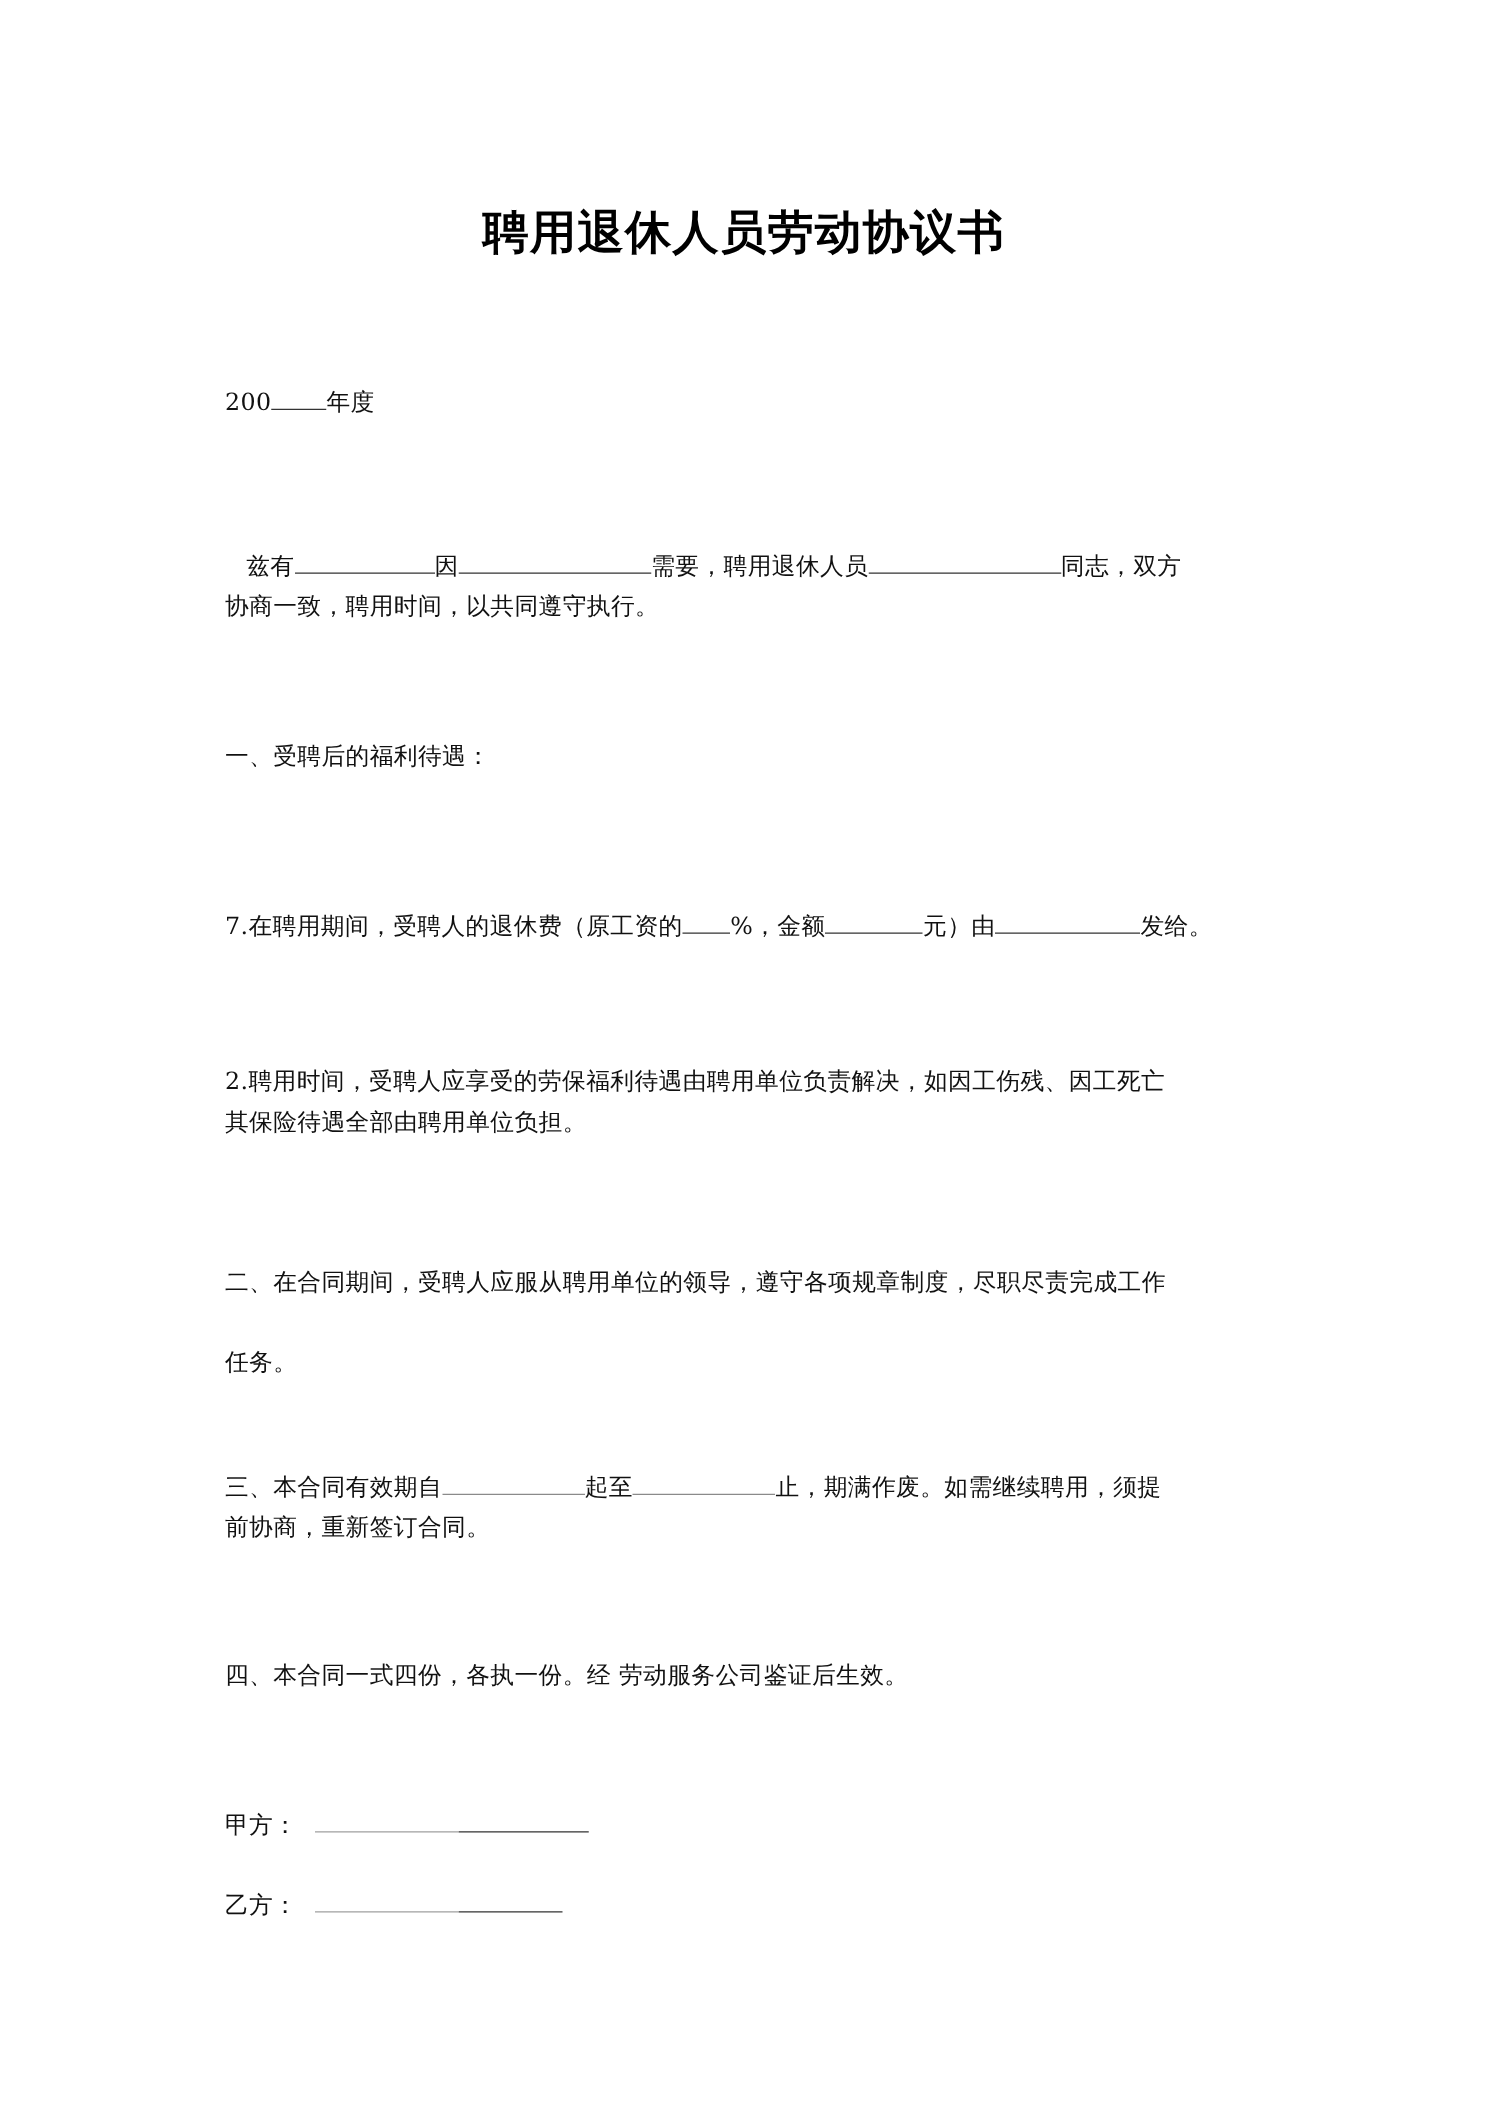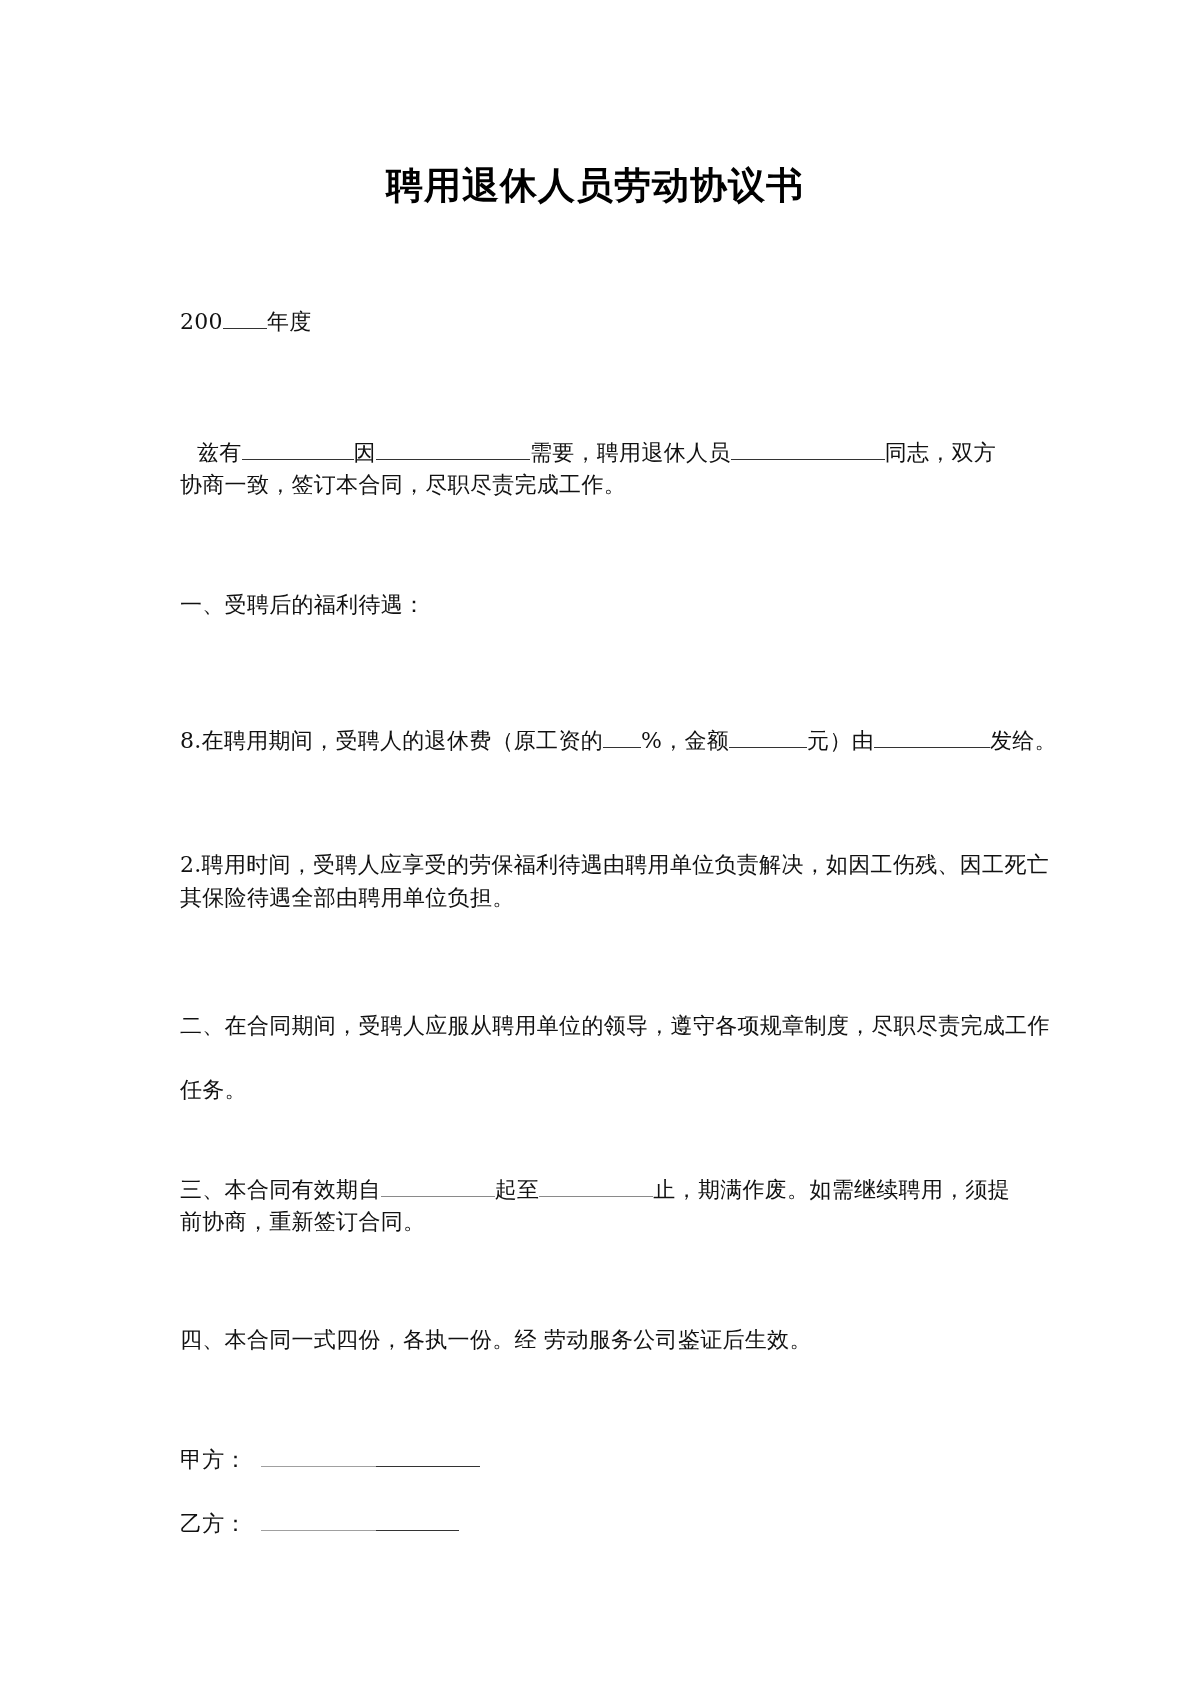--- a/index.html
+++ b/index.html
@@ -32,21 +32,21 @@
       font-weight: bold;
       font-size: 37px;
       letter-spacing: 1px;
       line-height: 48px;
       color: #000000;
     }
     .line {
       position: absolute;
       left: 180px;
       width: 850px;
-      font-size: 22px;
+      font-size: 19px;
       line-height: 32px;
       white-space: nowrap;
       letter-spacing: 0.3px;
     }
     .blank {
       display: inline-block;
       border-bottom: 1px solid #333333;
       height: 18px;
       vertical-align: baseline;
       margin: 0 1px;
@@ -76,26 +76,26 @@
 
   <div class="title">聘用退休人员劳动协议书</div>
 
   <div class="line" style="top:306px;">
     <span>200</span><span class="blank" style="width:44px;margin:0;"></span><span>年度</span>
   </div>
 
   <div class="line" style="top:437px;margin-left:17px;">
     <span>兹有</span><span class="blank" style="width:112px;margin:0;"></span><span>因</span><span class="blank" style="width:154px;margin:0;"></span><span>需要，聘用退休人员</span><span class="blank" style="width:154px;margin:0;"></span><span>同志，双方</span>
   </div>
-  <div class="line" style="top:469px;">协商一致，签订本合同，尽职尽责完成工作。</div>
+  <div class="line" style="top:469px;">协商一致，聘用时间，以共同遵守执行。</div>
 
   <div class="line" style="top:589px;">一、受聘后的福利待遇：</div>
 
   <div class="line" style="top:725px;">
-    <span>8.在聘用期间，受聘人的退休费（原工资的</span><span class="blank" style="width:38px;margin:0;"></span><span>%，金额</span><span class="blank" style="width:78px;margin:0;"></span><span>元）由</span><span class="blank" style="width:116px;margin:0;"></span><span>发给。</span>
+    <span>7.在聘用期间，受聘人的退休费（原工资的</span><span class="blank" style="width:38px;margin:0;"></span><span>%，金额</span><span class="blank" style="width:78px;margin:0;"></span><span>元）由</span><span class="blank" style="width:116px;margin:0;"></span><span>发给。</span>
   </div>
 
   <div class="line" style="top:849px;">2.聘用时间，受聘人应享受的劳保福利待遇由聘用单位负责解决，如因工伤残、因工死亡</div>
   <div class="line" style="top:882px;">其保险待遇全部由聘用单位负担。</div>
 
   <div class="line" style="top:1010px;">二、在合同期间，受聘人应服从聘用单位的领导，遵守各项规章制度，尽职尽责完成工作</div>
   <div class="line" style="top:1042px;margin-top:32px;">任务。</div>
 
   <div class="line" style="top:1174px;">
     <span>三、本合同有效期自</span><span class="blank grey" style="width:114px;margin:0;"></span><span>起至</span><span class="blank grey" style="width:114px;margin:0;"></span><span>止，期满作废。如需继续聘用，须提</span>

